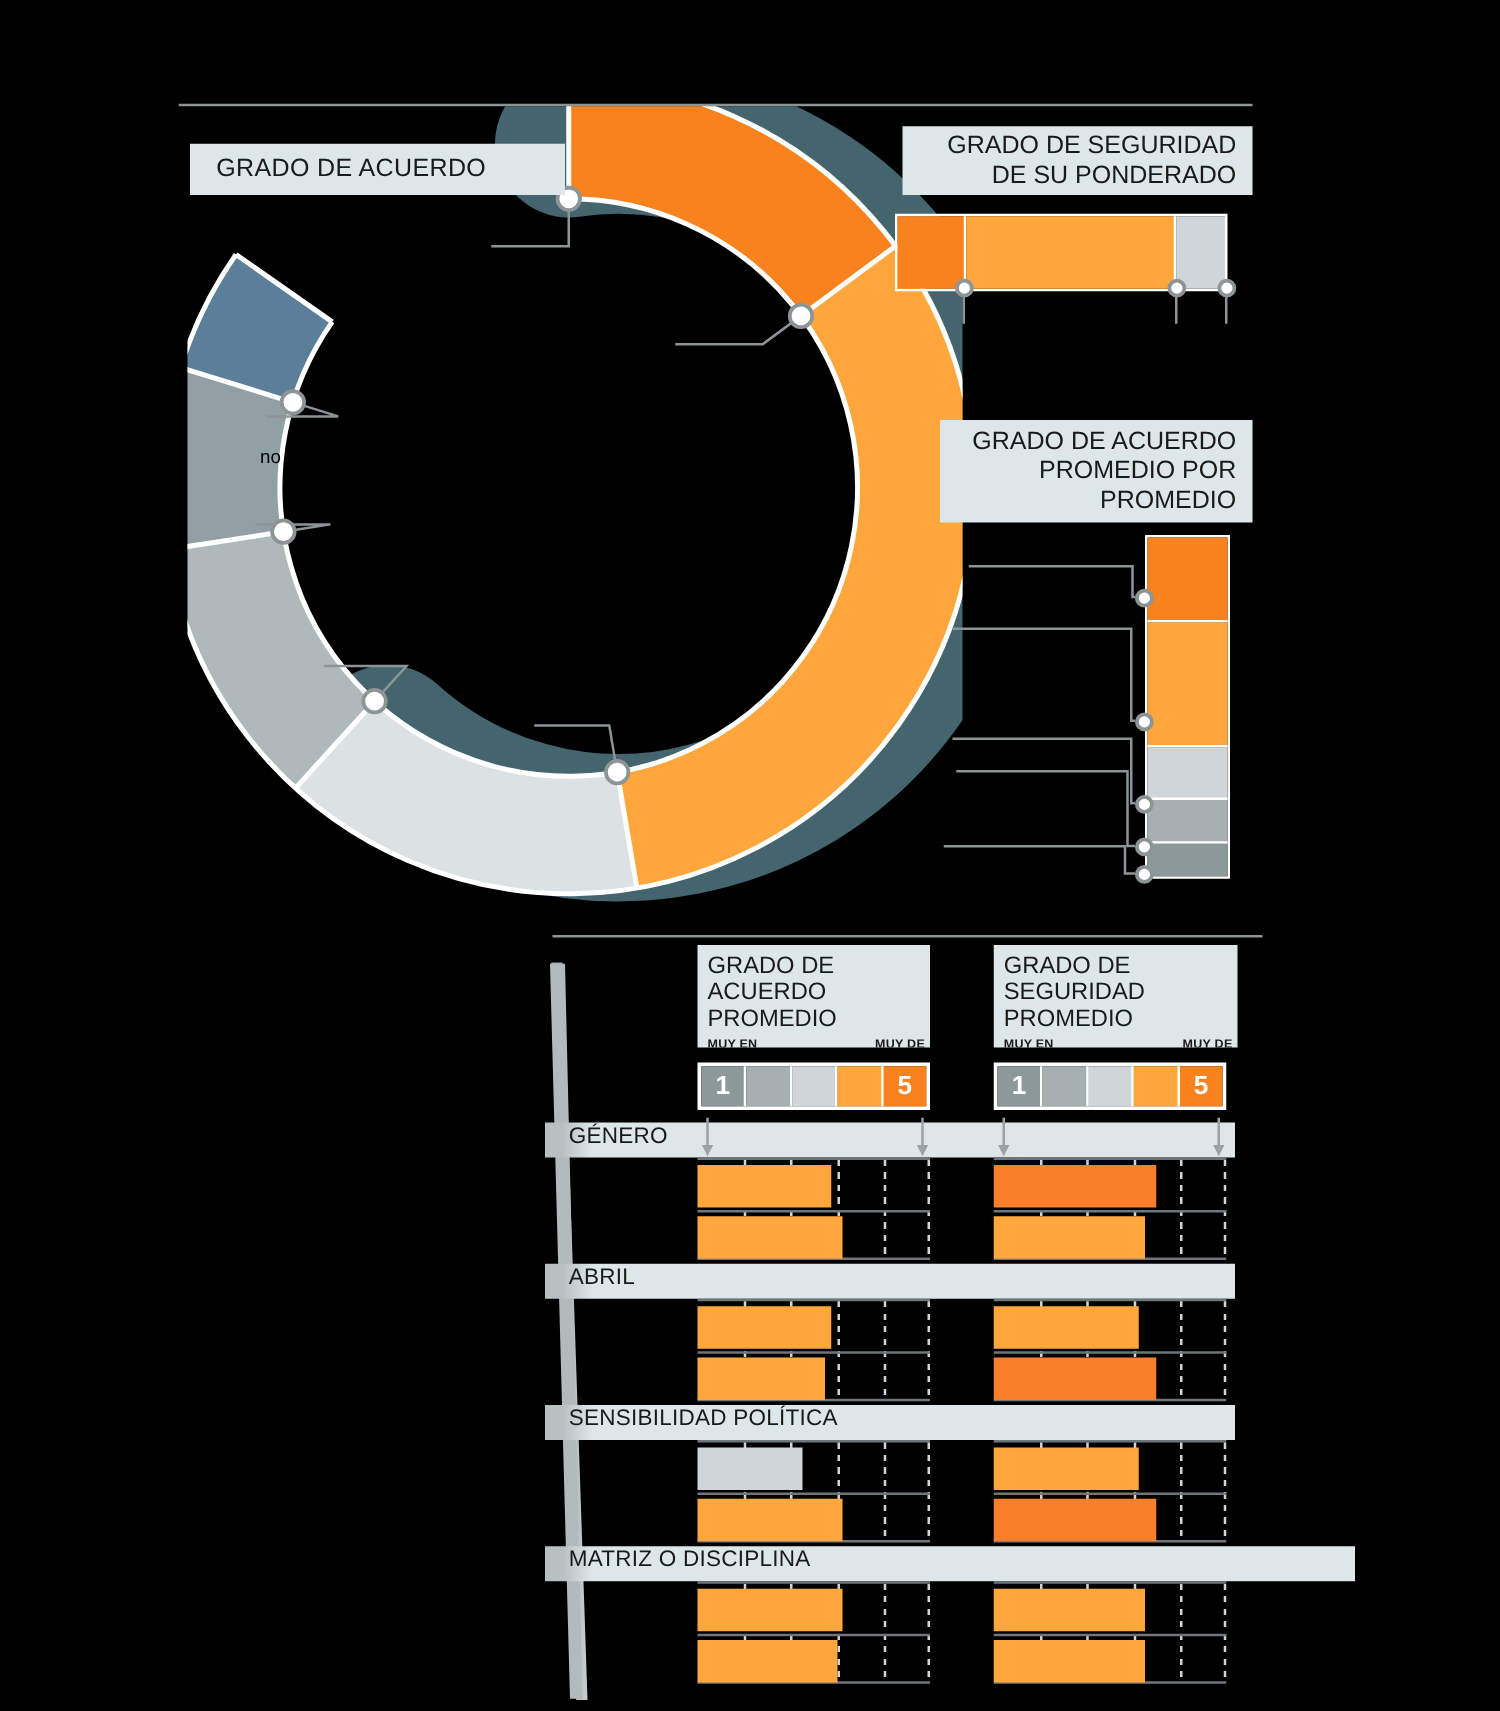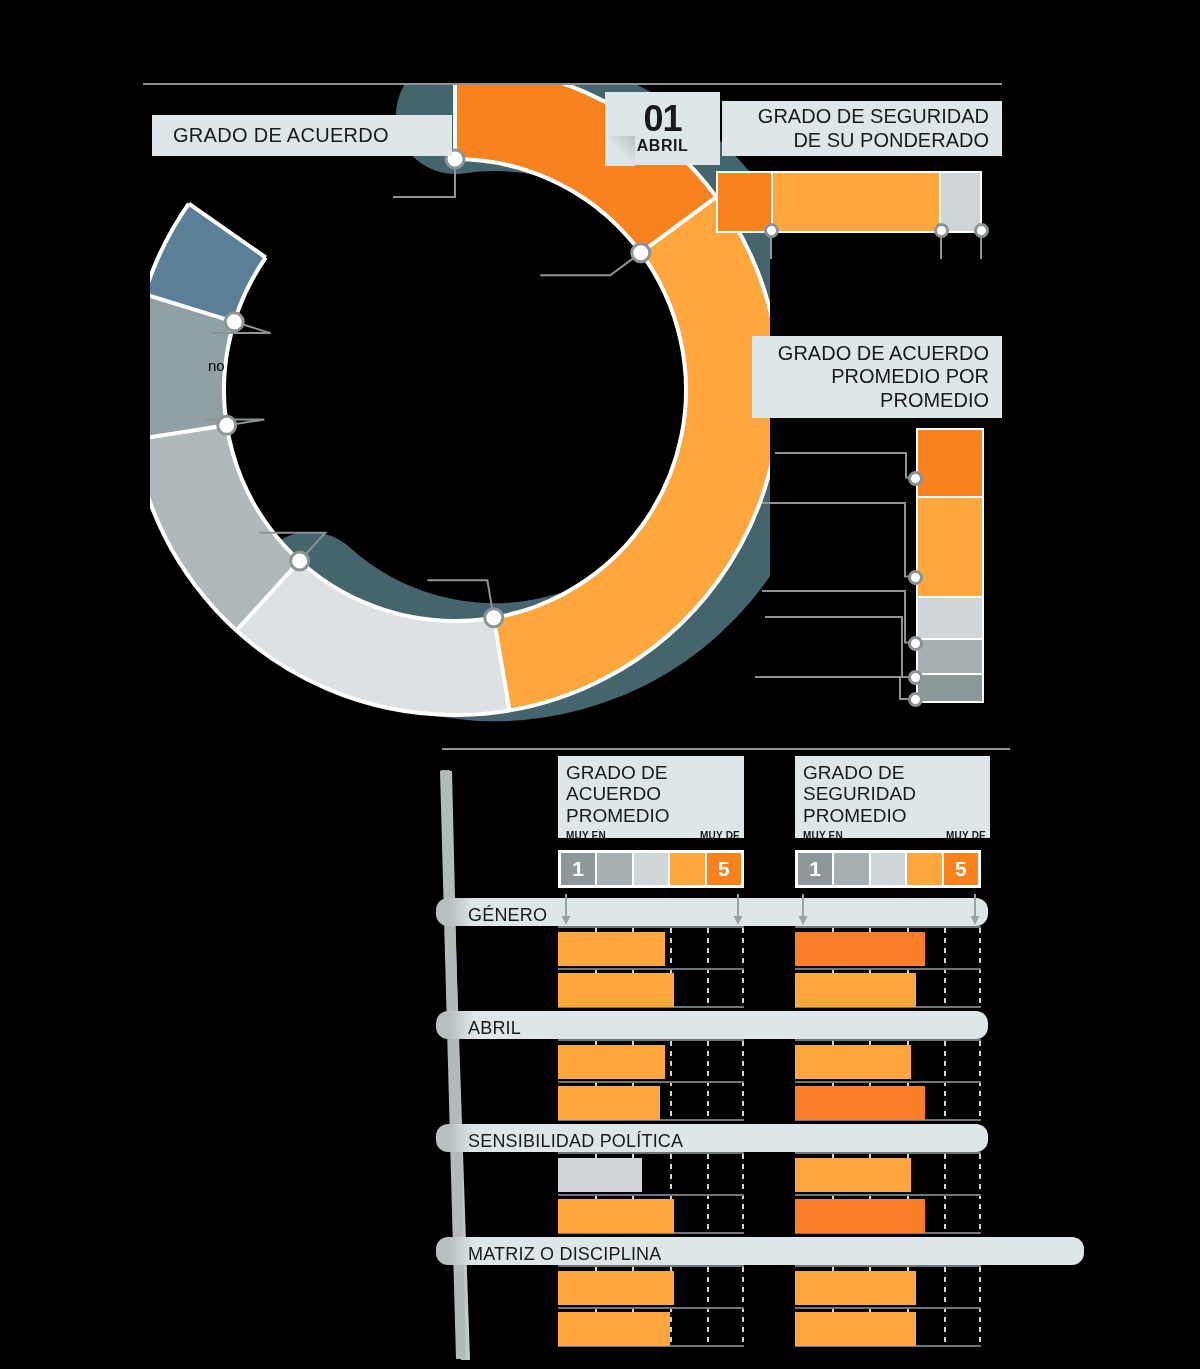--- a/index.html
+++ b/index.html
@@ -64,22 +64,22 @@
   .colhead .mini.l{left:8px;}
   .colhead .mini.r{right:4px;}
 
   .legend{position:absolute;display:flex;border:3px solid #fff;box-sizing:border-box;height:38px;}
   .legend .lcell{flex:1;border-right:2px solid #fff;box-sizing:border-box;
                  display:flex;align-items:center;justify-content:center;
                  color:#fff;font-size:21px;font-weight:600;}
   .legend .lcell:last-child{border-right:0;}
 
   .grouprow{position:absolute;height:28px;background:linear-gradient(90deg,#b8c0c2 0 14px,#dde6e8 38px,#dde6e8 100%);
-            display:flex;align-items:flex-end;padding-left:32px;box-sizing:border-box;
-            color:#1a1a1a;font-size:18px;letter-spacing:.2px;border-radius:12px;}
+            display:flex;align-items:flex-start;padding-left:19px;box-sizing:border-box;
+            color:#1a1a1a;font-size:18px;letter-spacing:.2px;}
 
   .track{position:absolute;border-top:2px solid #6f7679;border-bottom:2px solid #6f7679;
          box-sizing:border-box;}
   .track .tick{position:absolute;top:0;bottom:0;width:2px;
                background:repeating-linear-gradient(180deg,#cfd4d6 0 5px,transparent 5px 10px);}
   .track .tick.edge{background:repeating-linear-gradient(180deg,#cfd4d6 0 5px,transparent 5px 10px);}
   .track .mid{position:absolute;left:0;right:0;height:2px;background:#6f7679;}
   .bar{position:absolute;height:34px;}
 
   .arrow{position:absolute;width:14px;height:30px;}
@@ -156,25 +156,20 @@
 
     
     <span class="gaugecap" style="left:58px;top:272px;">no sabe</span>
     <span class="gaugecap" style="left:185px;top:390px;">muy en desacuerdo</span>
   </div>
 
   <div class="plate" id="plate-acuerdo">
     <span>GRADO DE ACUERDO</span>
   </div>
 
-  <div class="plate center" id="date-badge">
-    <span class="dd">01</span>
-    <span class="mm">ABRIL</span>
-    <span class="fold"></span>
-  </div>
 
   <div class="plate" id="plate-seguridad">
     <span>GRADO DE SEGURIDAD</span>
     <span>DE SU PONDERADO</span>
   </div>
 
   <div id="bar-seguridad">
     <div class="seg" style="background: rgb(247, 130, 30); width: 21%;"></div>
     <div class="seg" style="background: rgb(255, 167, 60); width: 64%;"></div>
     <div class="seg" style="background: rgb(207, 213, 216); width: 15%;"></div>

